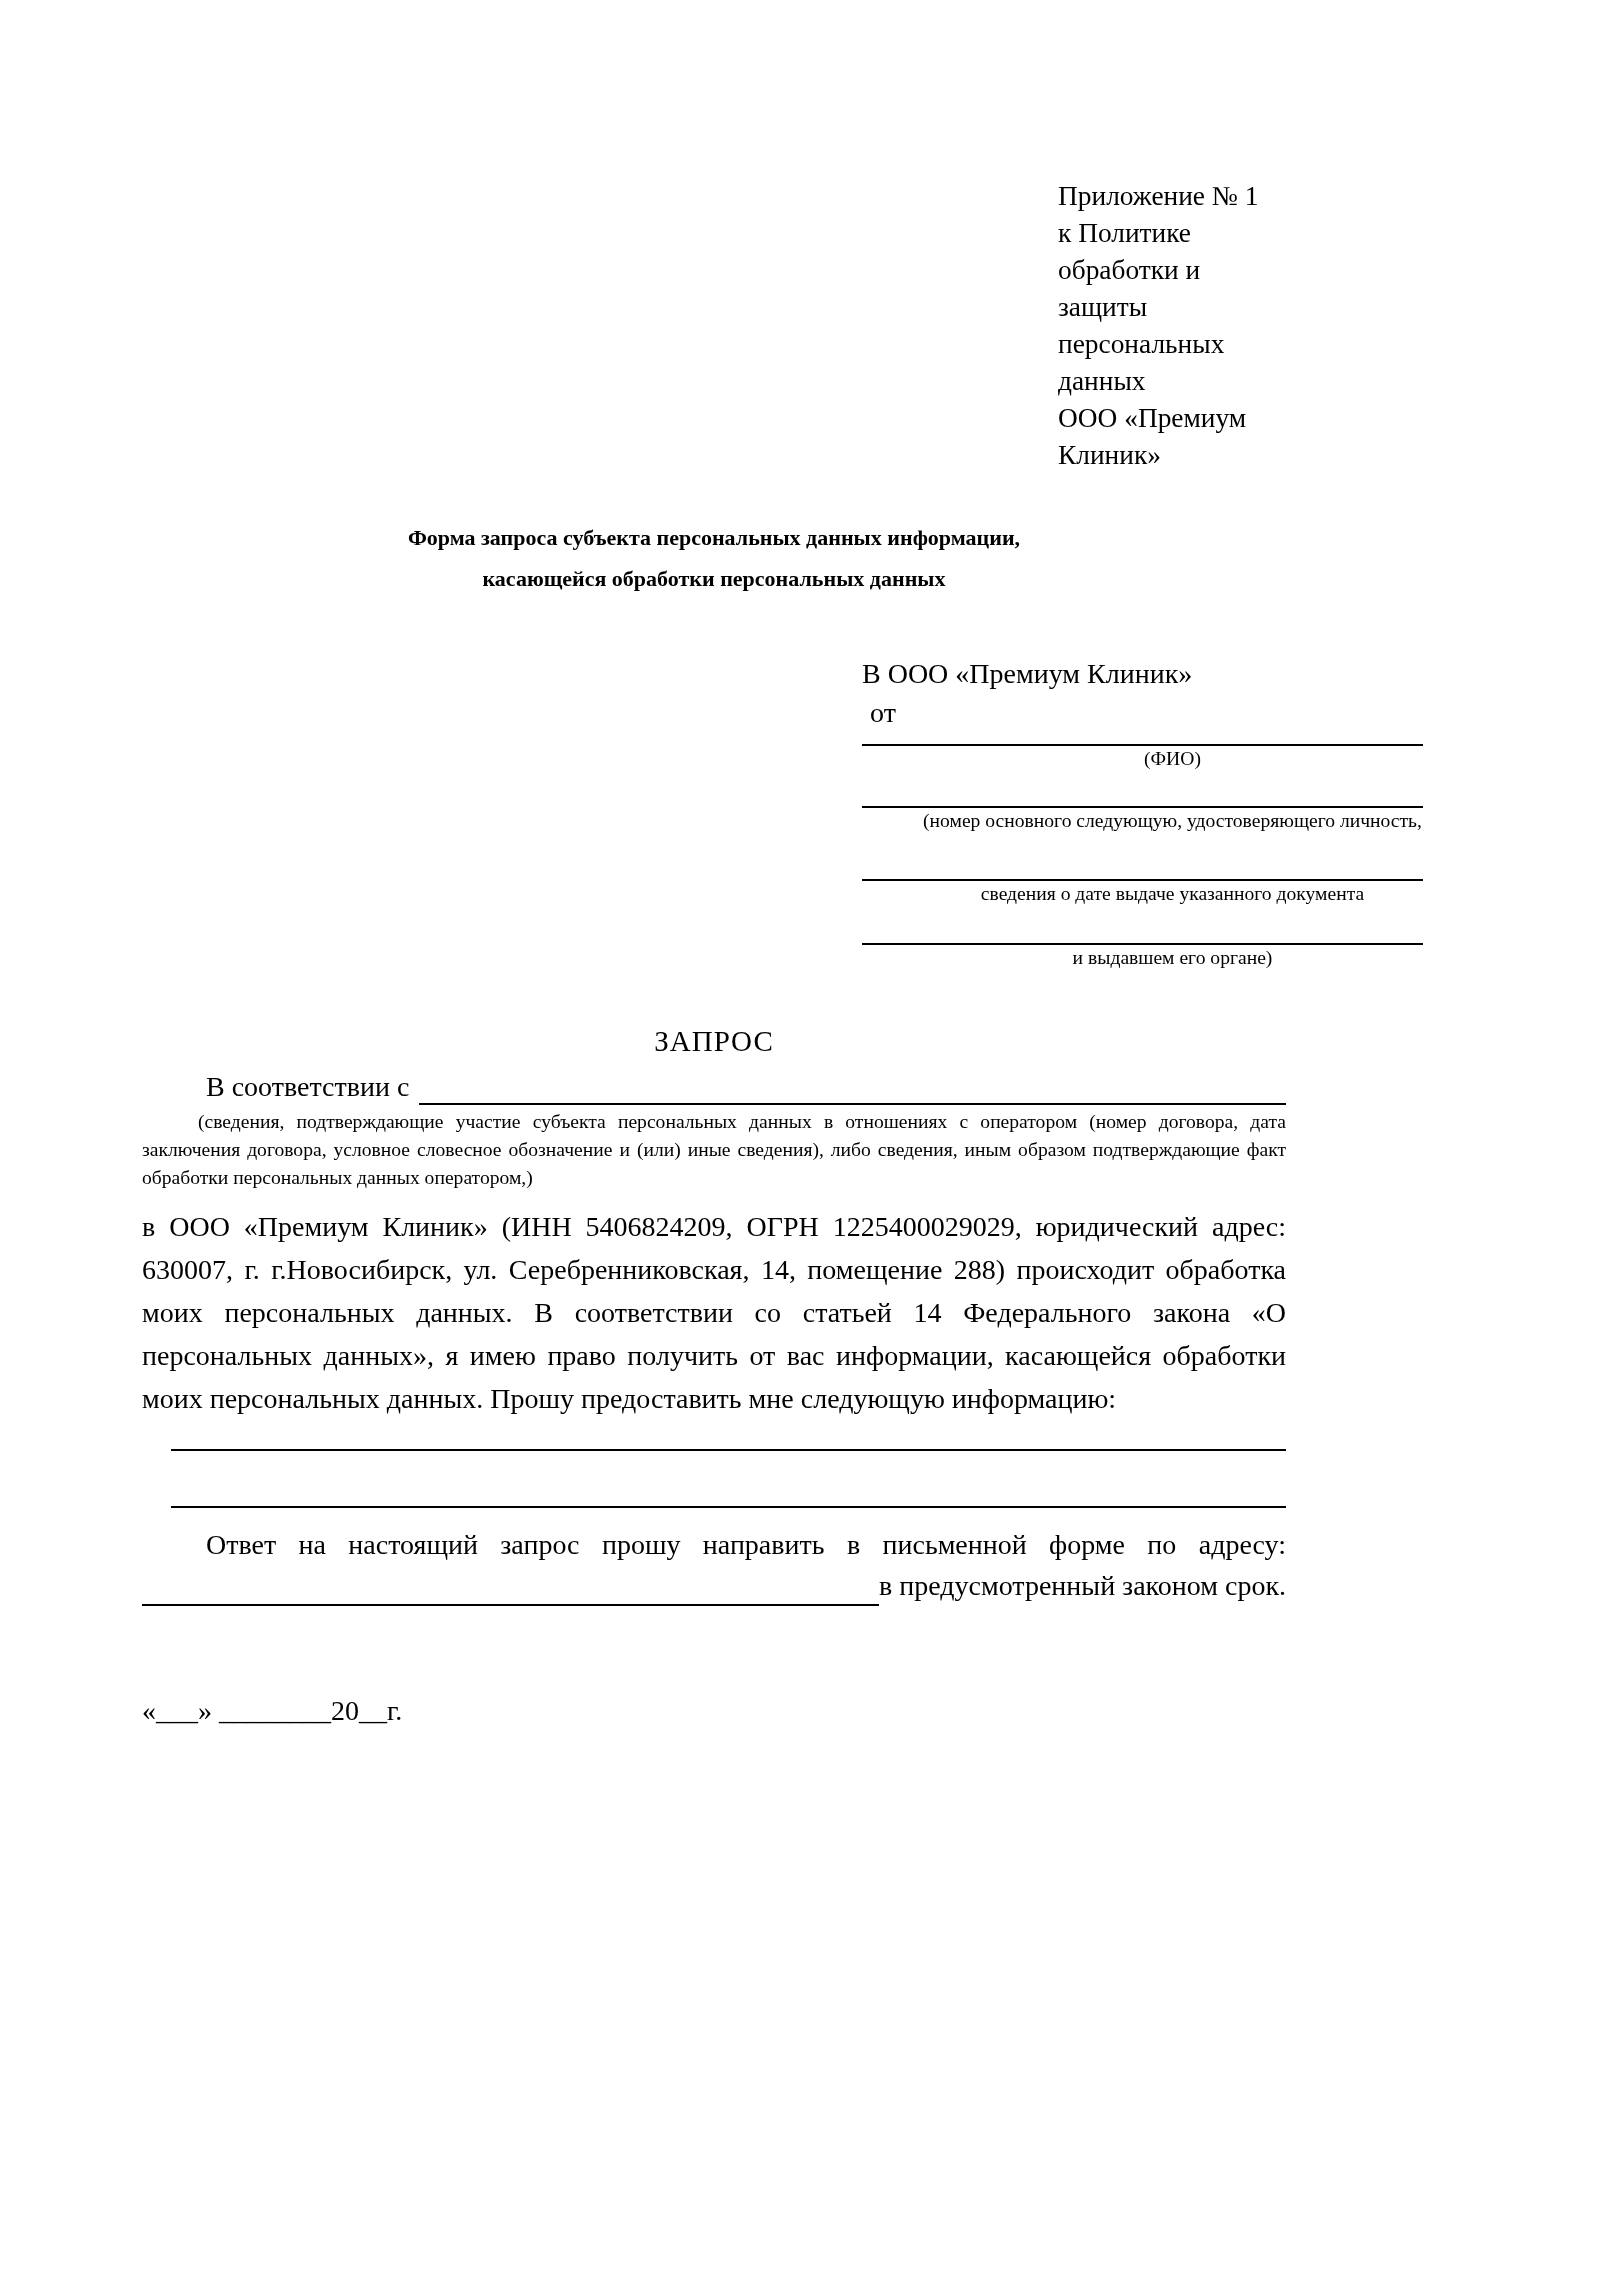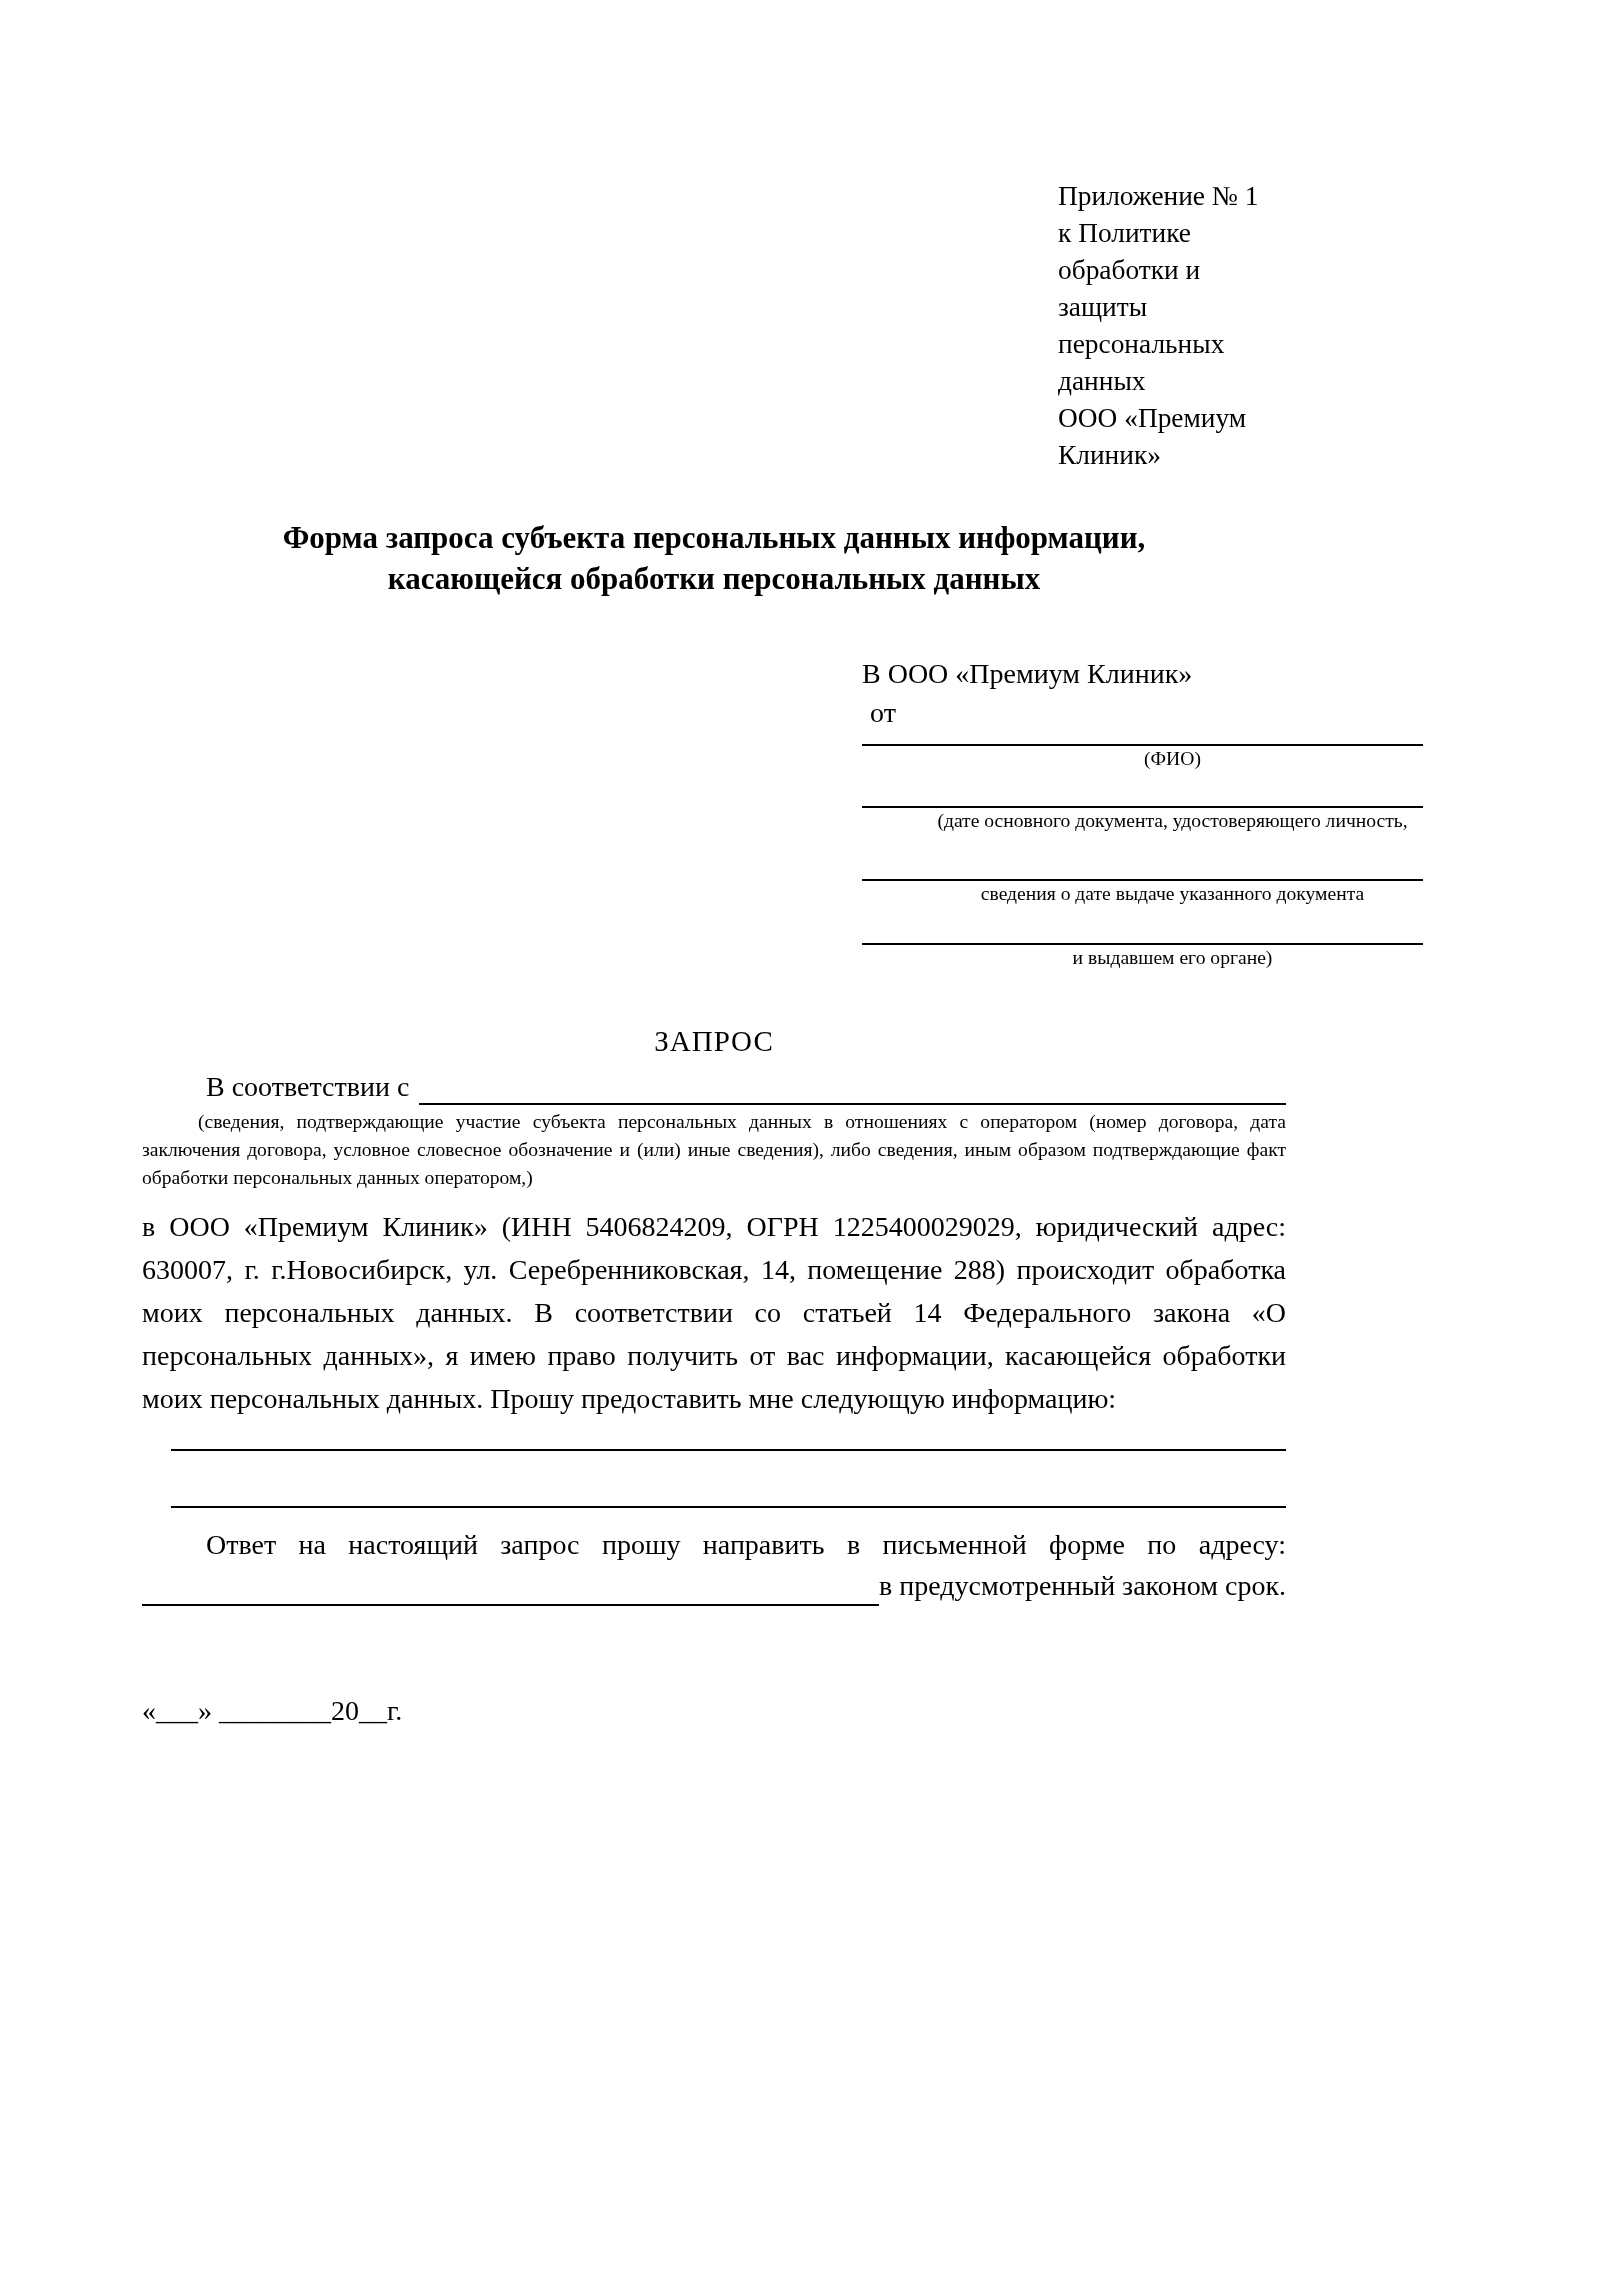--- a/index.html
+++ b/index.html
@@ -18,21 +18,21 @@
     font-size:28px;
     overflow:hidden;
   }
   
   .header-block{margin-left:916px;line-height:37px;font-size:27.4px;}
   
   .doc-title{
     margin:43px 0 0 0;
     text-align:center;
     font-weight:bold;
-    font-size:31px;
+    font-size:22px;
     line-height:41px;
   }
   
   .addressee{margin-top:57px;margin-left:720px;width:621px;}
   .addr-to{line-height:35px;}
   .addr-from{line-height:35px;margin-top:3.9px;margin-left:8px;}
   .fill-line{border-bottom:2px solid var(--ink);}
   .addressee .fill-line{width:100%;}
   .fl-1{height:13.7px;}
   .fl-2{height:35px;}
@@ -100,21 +100,21 @@
   </div>
 
   <div class="addressee">
     <div class="addr-to">В ООО «Премиум Клиник»</div>
     <div class="addr-from">от</div>
 
     <div class="fill-line fl-1"></div>
     <div class="caption">(ФИО)</div>
 
     <div class="fill-line fl-2"></div>
-    <div class="caption">(дате основного документа, удостоверяющего личность,</div>
+    <div class="caption">(номер основного следующую, удостоверяющего личность,</div>
 
     <div class="fill-line fl-3"></div>
     <div class="caption">сведения о дате выдаче указанного документа</div>
 
     <div class="fill-line fl-4"></div>
     <div class="caption">и выдавшем его органе)</div>
   </div>
 
   <div class="request-heading">ЗАПРОС</div>
 

